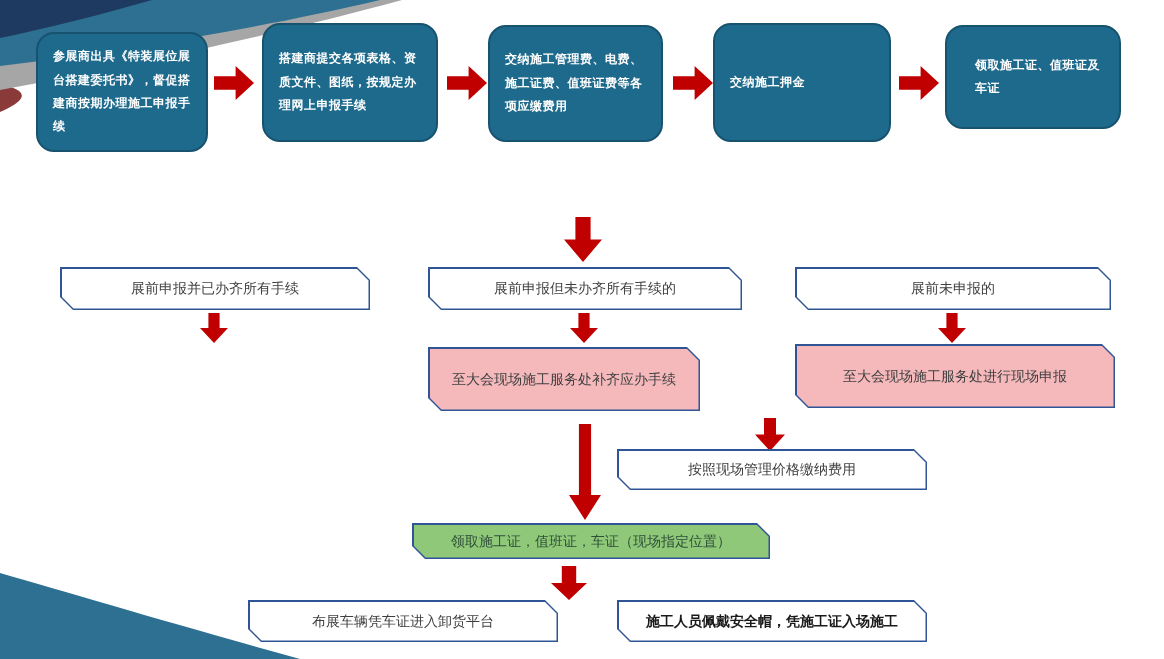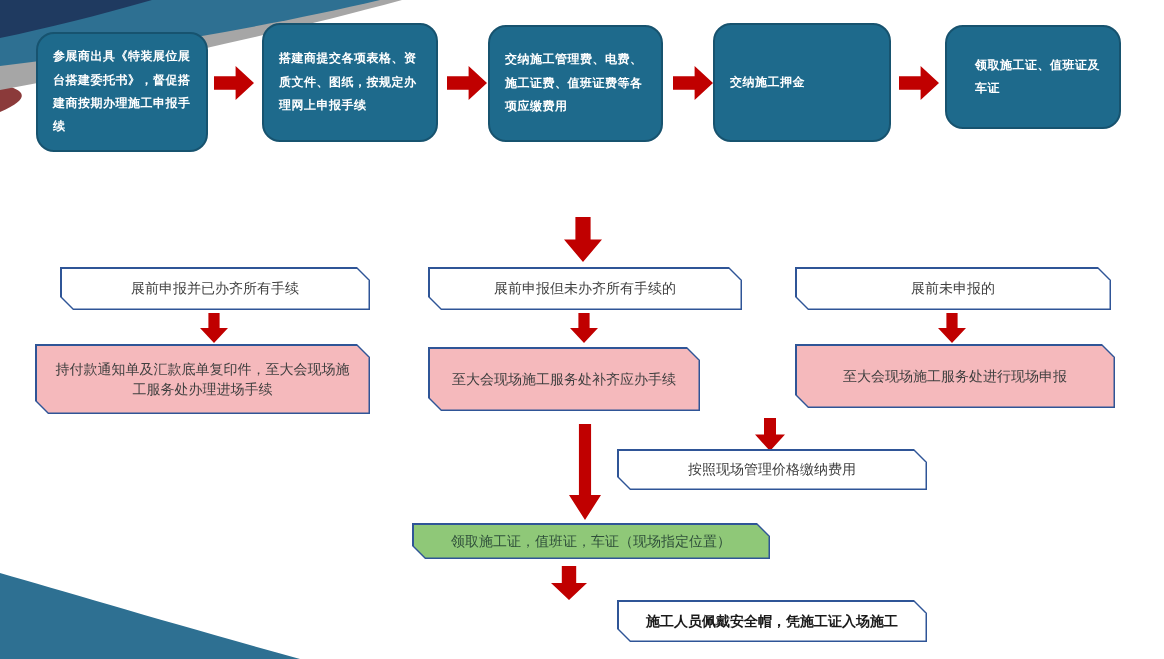--- a/index.html
+++ b/index.html
@@ -89,40 +89,40 @@
     <div class="snip-inner">展前申报但未办齐所有手续的</div>
   </div>
   <div class="abs snip" style="left:795px;top:267px;width:316px;height:43px;">
     <div class="snip-inner">展前未申报的</div>
   </div>
 
   <div class="abs arrow-down" style="left:200px;top:313px;width:28px;height:30px;"></div>
   <div class="abs arrow-down" style="left:570px;top:313px;width:28px;height:30px;"></div>
   <div class="abs arrow-down" style="left:938px;top:313px;width:28px;height:30px;"></div>
 
-  <div class="abs snip fill-pink" style="left:35px;top:344px;width:335px;height:70px;">
-    <div class="snip-inner">持付款通知单及汇款底单复印件，至大会现场施工服务处办理进场手续</div>
-  </div>
   <div class="abs snip fill-pink" style="left:428px;top:347px;width:272px;height:64px;">
     <div class="snip-inner">至大会现场施工服务处补齐应办手续</div>
   </div>
   <div class="abs snip fill-pink" style="left:795px;top:344px;width:320px;height:64px;">
     <div class="snip-inner">至大会现场施工服务处进行现场申报</div>
   </div>
 
   <div class="abs arrow-down-long" style="left:569px;top:424px;width:32px;height:96px;"></div>
   <div class="abs arrow-down" style="left:755px;top:418px;width:30px;height:33px;"></div>
 
   <div class="abs snip" style="left:617px;top:449px;width:310px;height:41px;">
     <div class="snip-inner">按照现场管理价格缴纳费用</div>
   </div>
 
   <div class="abs snip fill-green" style="left:412px;top:523px;width:358px;height:36px;">
     <div class="snip-inner">领取施工证，值班证，车证（现场指定位置）</div>
   </div>
 
   <div class="abs arrow-down" style="left:551px;top:566px;width:36px;height:34px;"></div>
 
+  <div class="abs snip" style="left:248px;top:600px;width:310px;height:42px;">
+    <div class="snip-inner">布展车辆凭车证进入卸货平台</div>
+  </div>
   <div class="abs snip bold-text" style="left:617px;top:600px;width:310px;height:42px;">
     <div class="snip-inner">施工人员佩戴安全帽，凭施工证入场施工</div>
   </div>
 
 </div>
 
 </body></html>

